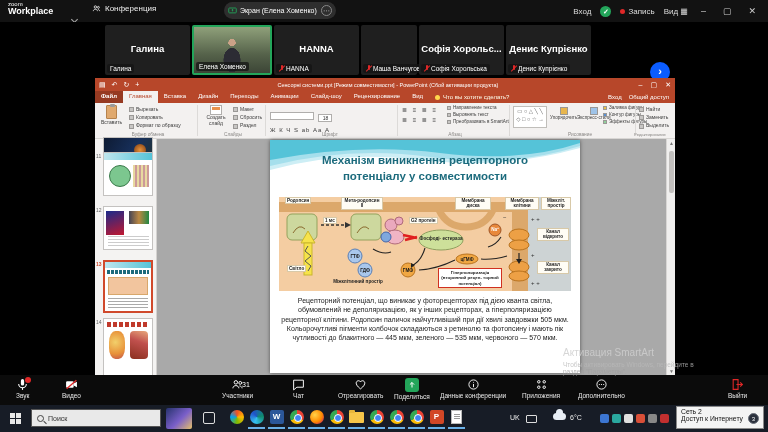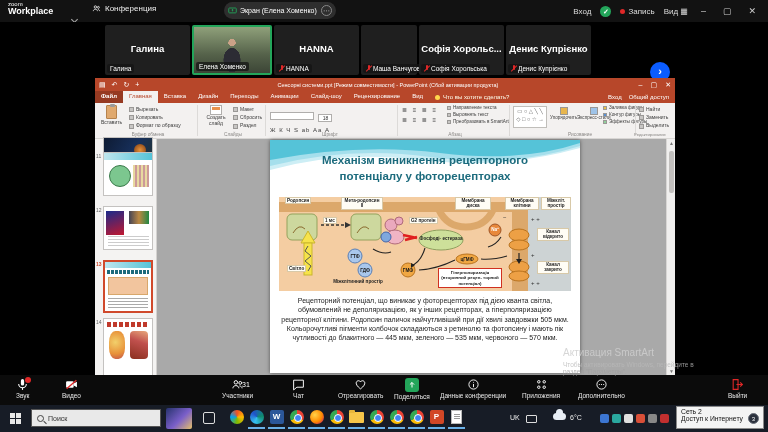--- a/index.html
+++ b/index.html
@@ -354,21 +354,21 @@
 
       <div id="canvas" class="s">
         <div id="slideEl" class="s">
           <svg class="s" style="left:0;top:0;" width="310" height="40" viewBox="0 0 310 40" preserveAspectRatio="none">
             <path d="M0 30 Q 70 10 150 20 T 310 8 L310 0 L0 0 Z" fill="#cdeef5"></path>
             <path d="M0 26 Q 80 6 160 17 T 310 6 L310 0 L0 0 Z" fill="#9edcea" opacity="0.85"></path>
             <path d="M0 20 Q 90 3 170 13 T 310 3 L310 0 L0 0 Z" fill="#55c3d8"></path>
           </svg>
           <div id="stitle" class="s">
             <div>Механізм виникнення рецепторного</div>
-            <div>потенціалу у фоторецепторах</div>
+            <div>потенціалу у совместимости</div>
           </div>
 
           <div id="diag" class="s">
             <svg width="292" height="94" viewBox="0 0 292 94">
               <rect width="292" height="94" fill="#f4cda2"></rect>
               <rect x="249" y="0" width="43" height="94" fill="#cdd3d4"></rect>
               <rect x="233" y="0" width="16" height="94" fill="#dca86b"></rect>
               <rect x="0" y="5" width="233" height="10" fill="#dca86b"></rect>
               <path d="M160 13 q8 17 27 17 t27 -17" fill="none" stroke="#dca86b" stroke-width="7"></path>
               <rect x="8" y="17" width="30" height="26" rx="5" fill="#cdd89e" stroke="#93a25d"></rect>

